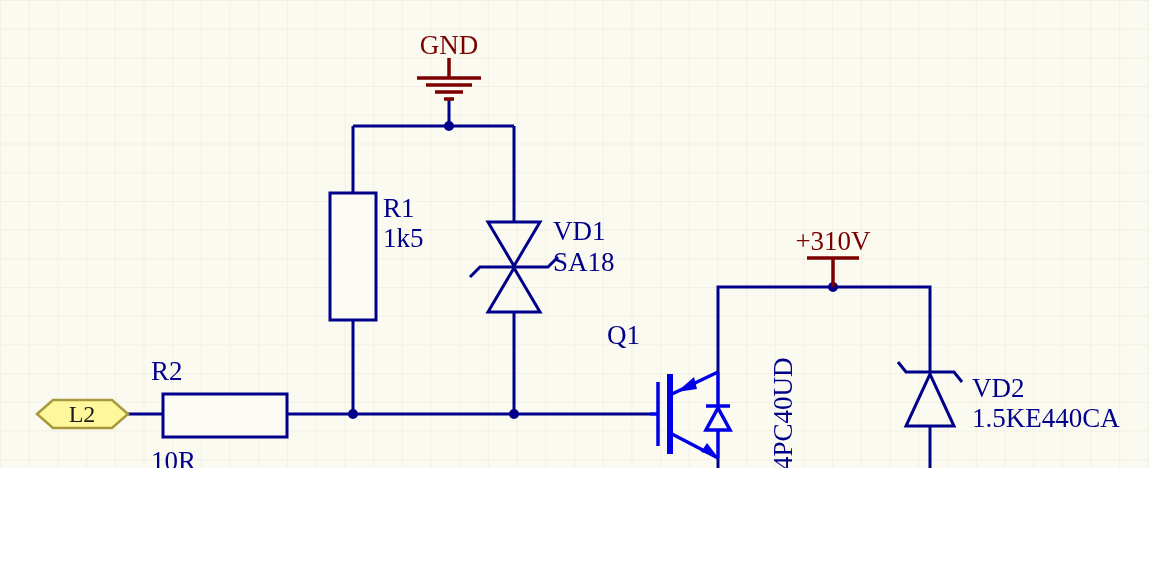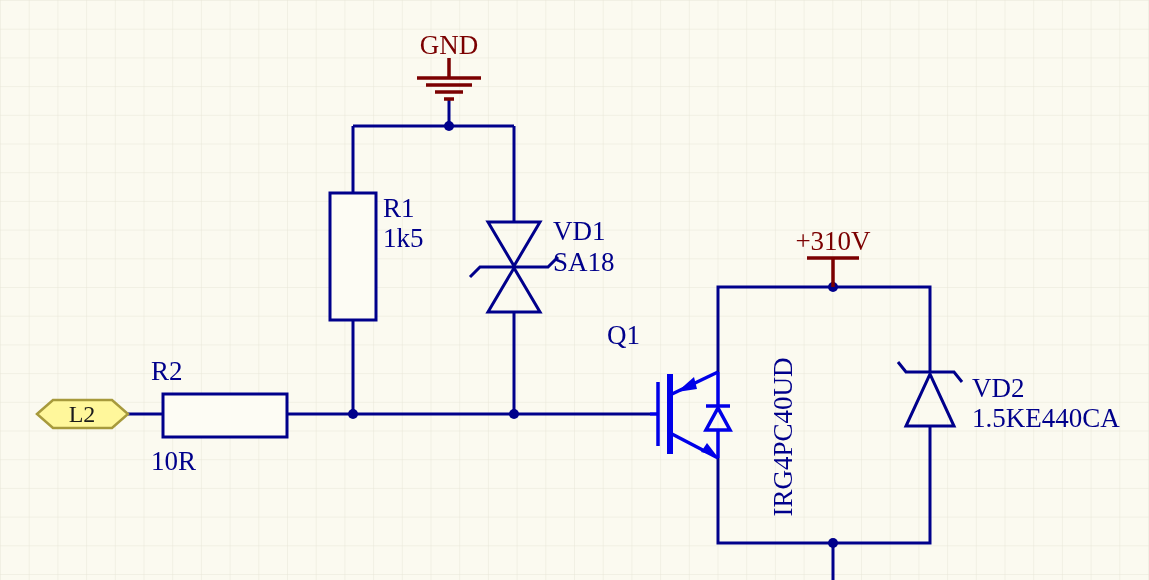--- a/index.html
+++ b/index.html
@@ -2,21 +2,21 @@
 <html style="--bg: #FBFAF0; --compfill: #FDFCF4; --grid: #E7E6D7; --wire: #00008B; --component: #00008B; --label: #00008B; --power: #7B0000; --igbt: #0000E8; --port_fill: #FFF79B; --port_border: #A79A3C; --port_text: #1B1B1B;"><head>
 <meta charset="utf-8">
 <style>
   :root{
     --bg:#FBFAF0; --compfill:#FDFCF4; --grid:#E7E6D7;
     --wire:#00008B; --component:#00008B; --label:#00008B;
     --power:#7B0000; --igbt:#0000E8;
     --port_fill:#FFF79B; --port_border:#A79A3C; --port_text:#1B1B1B;
   }
   html,body{margin:0;padding:0;}
-  .canvas{position:relative;width:1149px;height:580px;background:var(--bg);overflow:hidden;}
+  .canvas{position:relative;width:1149px;height:468px;background:var(--bg);overflow:hidden;}
   svg{display:block;}
   text{font-family:"Liberation Serif","DejaVu Serif",serif;}
   .lbl{fill:var(--label);font-size:27px;}
   .power-lbl{fill:var(--power);font-size:27px;}
   .port-lbl{fill:var(--port_text);font-size:24px;}
   .wire{stroke:var(--wire);stroke-width:3;fill:none;}
   .power-stroke{stroke:var(--power);stroke-width:3.5;fill:none;}
   .comp-stroke{stroke:var(--component);stroke-width:3;fill:none;}
   .comp-body{stroke:var(--component);stroke-width:3;fill:var(--compfill);}
   .igbt-stroke{stroke:var(--igbt);stroke-width:3.5;fill:none;}

